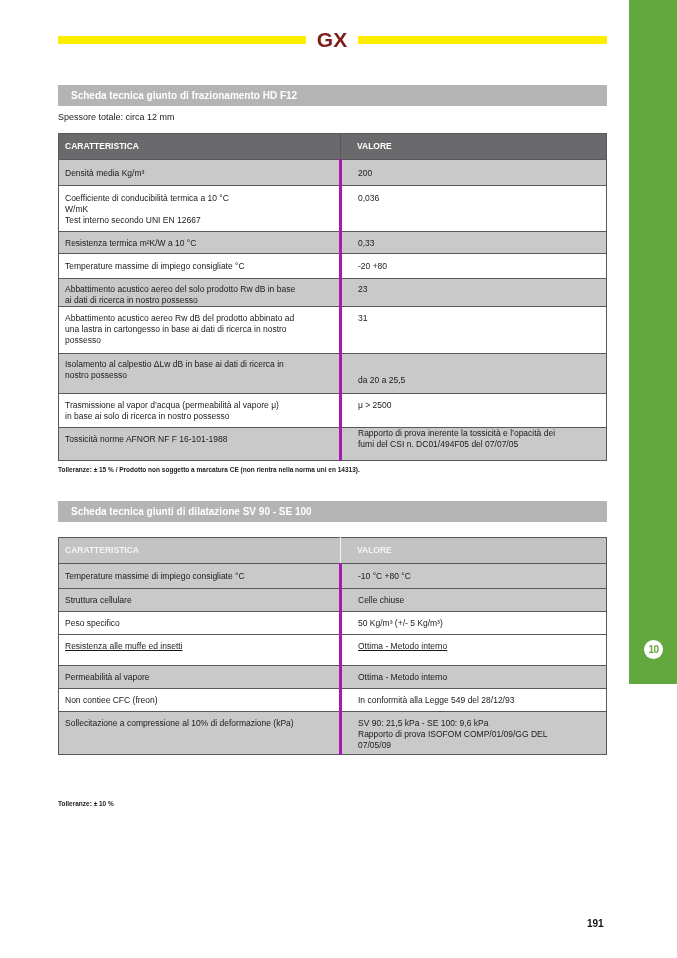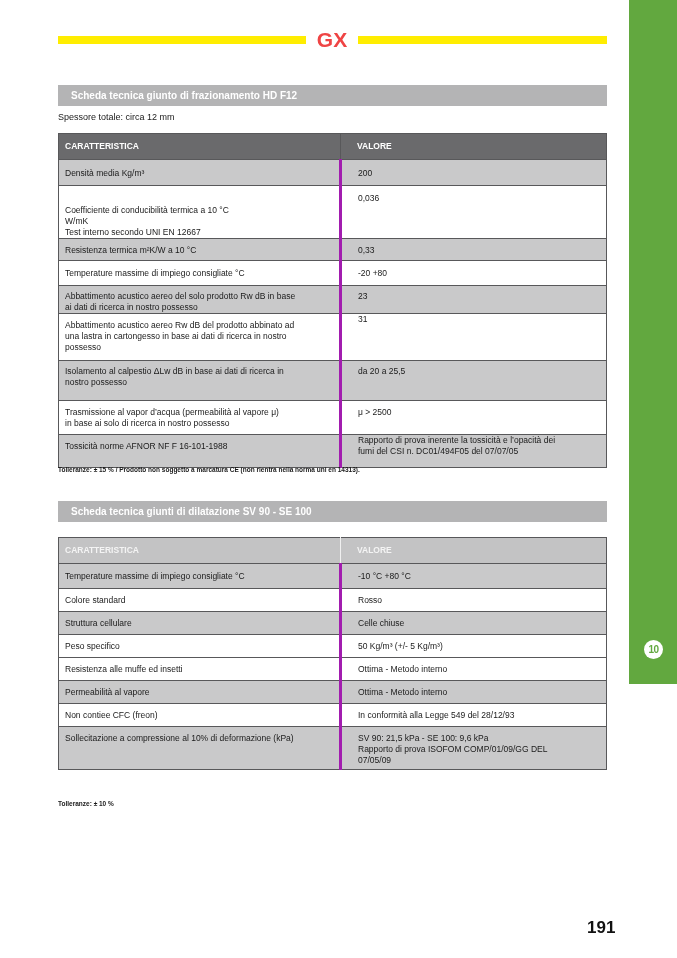--- a/index.html
+++ b/index.html
@@ -6,21 +6,21 @@
   html, body { width: 677px; height: 958px; background: #ffffff; overflow: hidden; }
   body { position: relative; font-family: "Liberation Sans", sans-serif; color: #1a1a1a; }
 
   .sidebar { position: absolute; left: 629px; top: 0; width: 48px; height: 684px; background: #62a83f; }
   .chapter-badge { position: absolute; left: 644px; top: 640px; width: 19px; height: 19px; border-radius: 50%;
     background: #ffffff; color: #62a83f; font-weight: bold; font-size: 10px; line-height: 19px; text-align: center; letter-spacing: -0.5px; }
 
   .title-bar { position: absolute; top: 36px; height: 8px; background: #ffed00; }
   .title-bar.left { left: 58px; width: 248px; }
   .title-bar.right { left: 358px; width: 249px; }
-  .page-title { position: absolute; left: 306px; width: 52px; top: 28px; text-align: center; font-weight: bold; font-size: 21px; color: #ef4444; }
+  .page-title { position: absolute; left: 306px; width: 52px; top: 28px; text-align: center; font-weight: bold; font-size: 21px; color: #7f1d1d; }
 
   .section-header { position: absolute; left: 58px; width: 549px; height: 21px; background: #b4b4b5;
     color: #ffffff; font-weight: bold; font-size: 10px; line-height: 21px; padding-left: 13px; }
 
   .subtitle { position: absolute; left: 58px; top: 112px; font-size: 9px; color: #1a1a1a; }
 
   table.spec { position: absolute; left: 58px; width: 549px; border-collapse: collapse; font-size: 8.5px; line-height: 11px; }
   table.spec td, table.spec th { border: 1px solid #58585a; vertical-align: top; text-align: left; }
   table.spec th { font-weight: bold; color: #ffffff; font-size: 8.5px; vertical-align: middle; }
   table.spec td.c1, table.spec th.c1 { width: 282px; padding: 0 6px; }
@@ -32,21 +32,21 @@
   table.spec td.c2 { border-right: 1px solid #58585a; }
   .cell-text { white-space: pre-line; }
 
   #table1 { top: 133px; }
   #table1 thead th { background: #6a6a6c; height: 26px; }
   #table2 { top: 537px; }
   #table2 thead th { background: #c3c3c4; height: 26px; color: #f4f4f4; }
   #table2 thead th.c1 { border-right: 1px solid #f0f0f0; }
 
   .note { position: absolute; left: 58px; font-size: 6.5px; font-weight: bold; color: #1a1a1a; }
-  .page-number { position: absolute; left: 587px; top: 918px; font-weight: bold; font-size: 17px; color: #111; }
+  .page-number { position: absolute; left: 587px; top: 918px; font-weight: bold; font-size: 10px; color: #111; }
 </style>
 </head>
 <body>
 
 <div class="sidebar"></div>
 <div class="chapter-badge">10</div>
 
 <div class="title-bar left"></div>
 <div class="page-title">GX</div>
 <div class="title-bar right"></div>
@@ -65,21 +65,21 @@
       <tr class="shade" style="height: 26px;">
         <td class="c1">
           <div class="cell-text" style="padding-top: 8px;">Densità media Kg/m³</div>
         </td>
         <td class="c2">
           <div class="cell-text" style="padding-top: 8px;">200</div>
         </td>
       </tr>
       <tr class="white" style="height: 46px;">
         <td class="c1">
-          <div class="cell-text" style="padding-top: 19px;">Coefficiente di conducibilità termica a 10 °C
+          <div class="cell-text" style="padding-top: 7px;">Coefficiente di conducibilità termica a 10 °C
 W/mK
 Test interno secondo UNI EN 12667</div>
         </td>
         <td class="c2">
           <div class="cell-text" style="padding-top: 7px;">0,036</div>
         </td>
       </tr>
       <tr class="shade" style="height: 22px;">
         <td class="c1">
           <div class="cell-text" style="padding-top: 6px;">Resistenza termica m²K/W a 10 °C</div>
@@ -105,30 +105,30 @@
           <div class="cell-text" style="padding-top: 5px;">23</div>
         </td>
       </tr>
       <tr class="white" style="height: 47px;">
         <td class="c1">
           <div class="cell-text" style="padding-top: 6px;">Abbattimento acustico aereo Rw dB del prodotto abbinato ad
 una lastra in cartongesso in base ai dati di ricerca in nostro
 possesso</div>
         </td>
         <td class="c2">
-          <div class="cell-text" style="">31</div>
+          <div class="cell-text" style="padding-top: 6px;">31</div>
         </td>
       </tr>
       <tr class="shade" style="height: 40px;">
         <td class="c1">
           <div class="cell-text" style="padding-top: 5px;">Isolamento al calpestio ΔLw  dB in base ai dati di ricerca in
 nostro possesso</div>
         </td>
         <td class="c2">
-          <div class="cell-text" style="padding-top: 5px;">da 20 a 25,5</div>
+          <div class="cell-text" style="padding-top: 21px;">da 20 a 25,5</div>
         </td>
       </tr>
       <tr class="white" style="height: 34px;">
         <td class="c1">
           <div class="cell-text" style="padding-top: 6px;">Trasmissione al vapor d’acqua (permeabilità al vapore μ)
 in base ai solo di ricerca in nostro possesso</div>
         </td>
         <td class="c2">
           <div class="cell-text" style="padding-top: 6px;">μ &gt; 2500</div>
         </td>
@@ -157,45 +157,37 @@
   </thead>
   <tbody id="table2-body">
       <tr class="shade" style="height: 25px;">
         <td class="c1">
           <div class="cell-text" style="padding-top: 7px;">Temperature massime di impiego consigliate °C</div>
         </td>
         <td class="c2">
           <div class="cell-text" style="padding-top: 7px;">-10 °C +80 °C</div>
         </td>
       </tr>
+      <tr class="shade" style="height: 23px;">
+        <td class="c1">
+          <div class="cell-text" style="padding-top: 6px;">Struttura cellulare</div>
+        </td>
+        <td class="c2">
+          <div class="cell-text" style="padding-top: 6px;">Celle chiuse</div>
+        </td>
+      </tr>
       <tr class="white" style="height: 23px;">
         <td class="c1">
-          <div class="cell-text" style="padding-top: 6px;">Colore standard</div>
-        </td>
-        <td class="c2">
-          <div class="cell-text" style="padding-top: 6px;">Rosso</div>
-        </td>
-      </tr>
-      <tr class="shade" style="height: 23px;">
-        <td class="c1">
-          <div class="cell-text" style="padding-top: 6px;">Struttura cellulare</div>
-        </td>
-        <td class="c2">
-          <div class="cell-text" style="padding-top: 6px;">Celle chiuse</div>
-        </td>
-      </tr>
-      <tr class="white" style="height: 23px;">
-        <td class="c1">
           <div class="cell-text" style="padding-top: 6px;">Peso specifico</div>
         </td>
         <td class="c2">
           <div class="cell-text" style="padding-top: 6px;">50 Kg/m³ (+/- 5 Kg/m³)</div>
         </td>
       </tr>
-      <tr class="white" style="height: 23px;">
+      <tr class="white" style="height: 31px; text-decoration: underline;">
         <td class="c1">
           <div class="cell-text" style="padding-top: 6px;">Resistenza alle muffe ed insetti</div>
         </td>
         <td class="c2">
           <div class="cell-text" style="padding-top: 6px;">Ottima - Metodo interno</div>
         </td>
       </tr>
       <tr class="shade" style="height: 23px;">
         <td class="c1">
           <div class="cell-text" style="padding-top: 6px;">Permeabilità al vapore</div>

